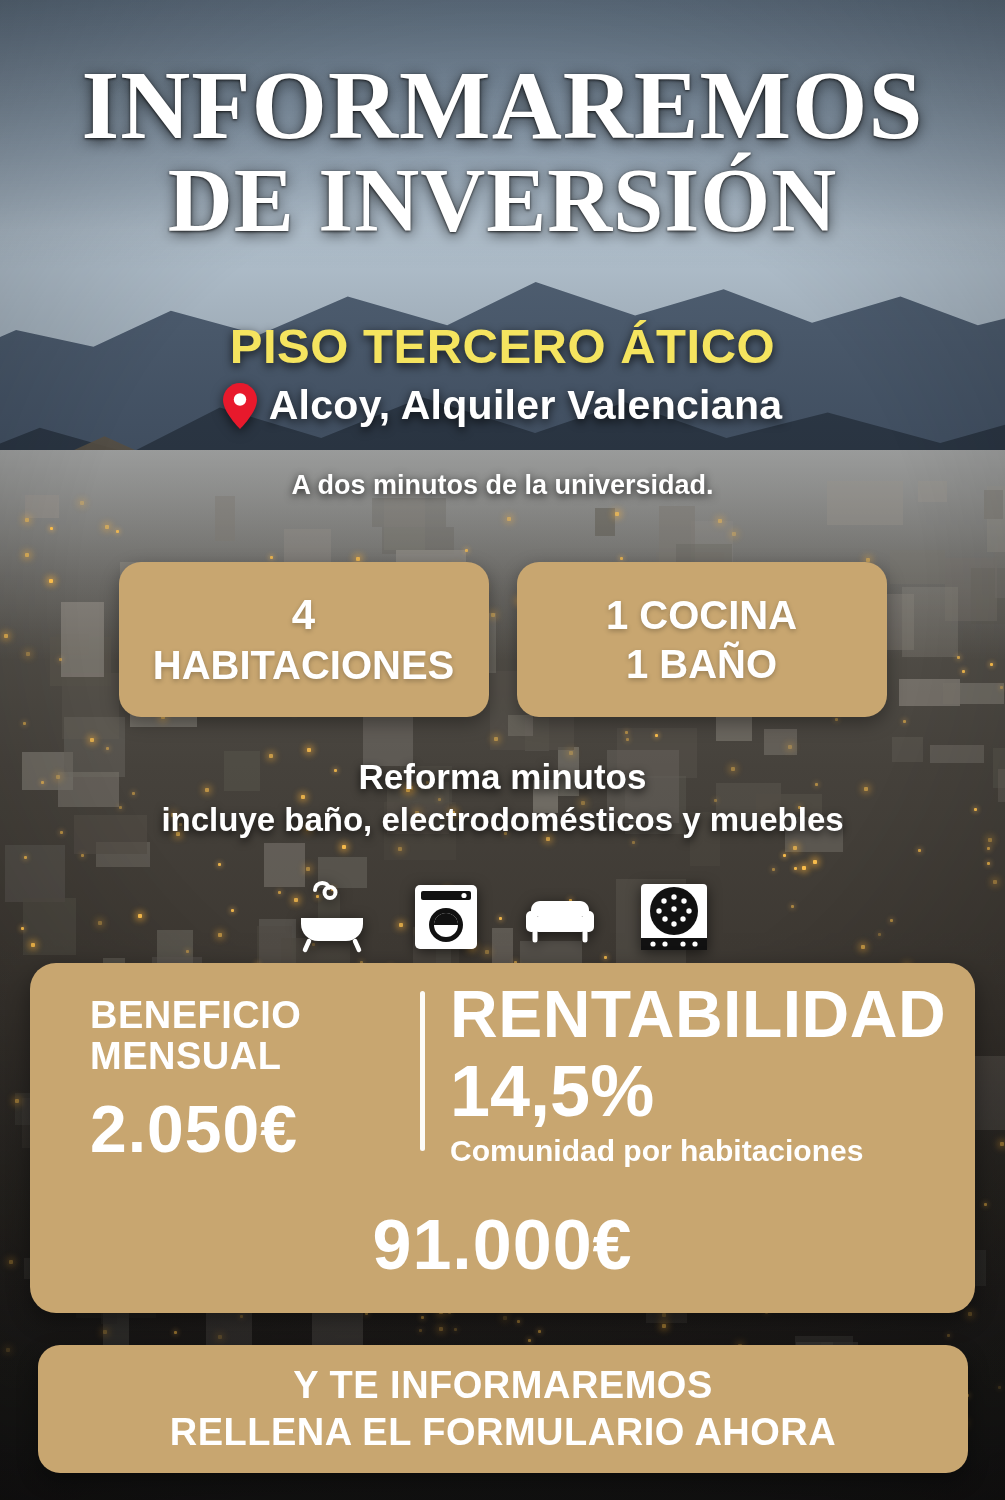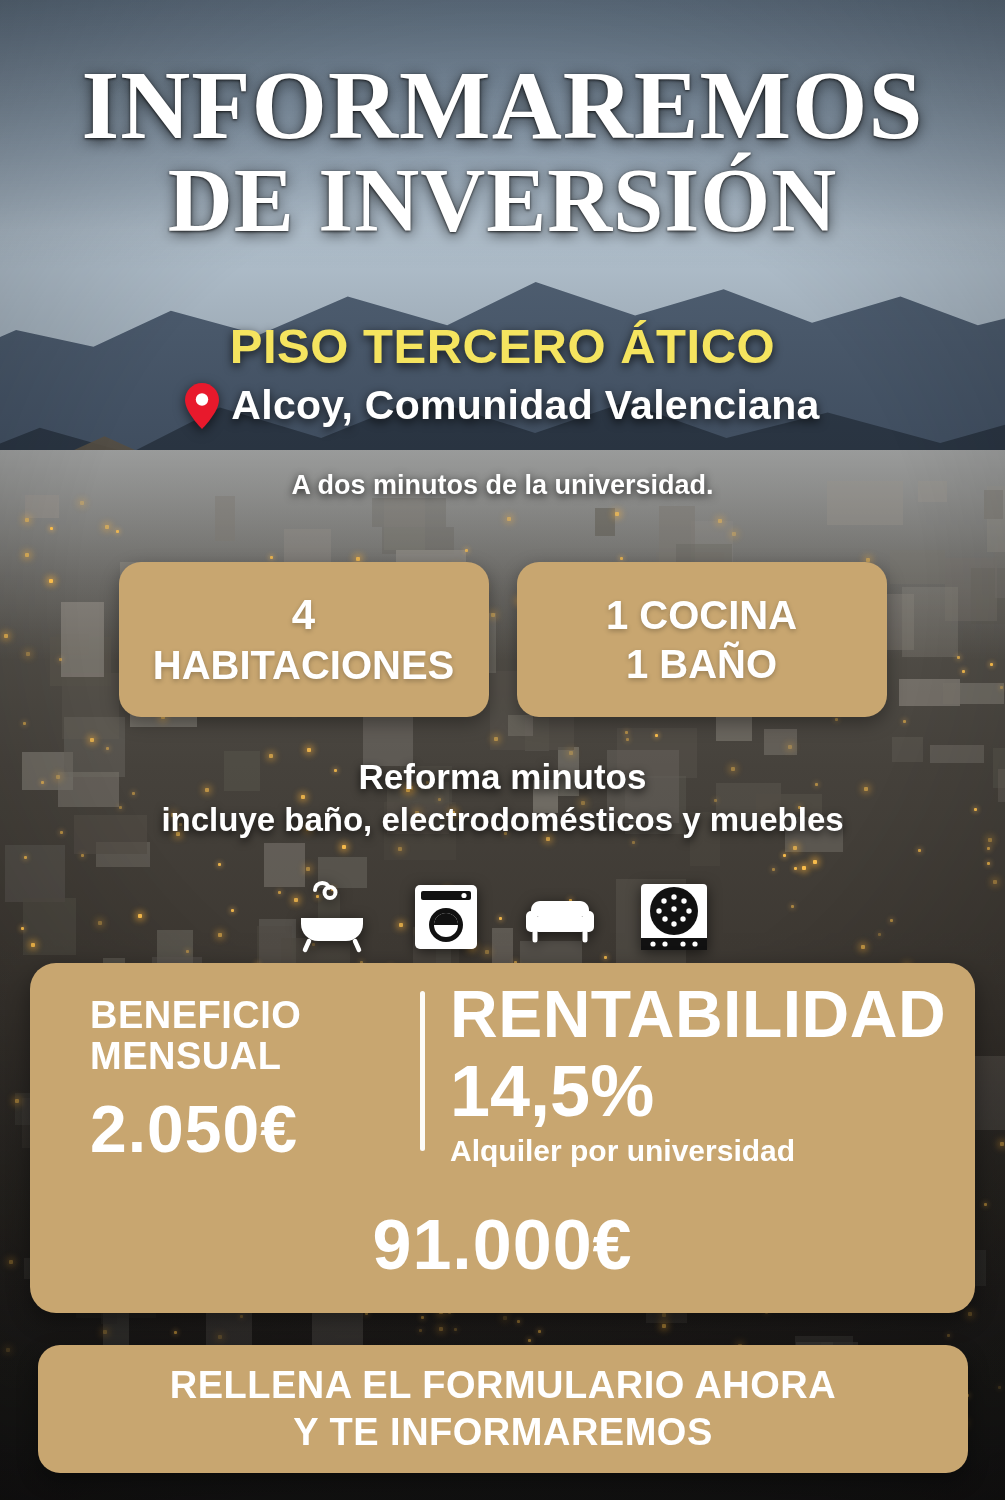--- a/index.html
+++ b/index.html
@@ -657,21 +657,21 @@
 
     <div class="subtitle">PISO TERCERO ÁTICO</div>
 
     <div class="location-row">
       <span class="pin">
         <svg viewBox="0 0 34 46" width="34" height="46" aria-hidden="true">
           <path d="M17 0C7.6 0 0 7.6 0 17c0 12.2 17 29 17 29s17-16.8 17-29C34 7.6 26.4 0 17 0z" fill="#e8192c"></path>
           <circle cx="17" cy="16.5" r="6.2" fill="#ffffff"></circle>
         </svg>
       </span>
-      <span class="location-text">Alcoy, Comunidad Valenciana</span>
+      <span class="location-text">Alcoy, Alquiler Valenciana</span>
     </div>
 
     <div class="tagline">A dos minutos de la universidad.</div>
 
     <div class="feature-row">
       <div class="feature-card">
         <span class="big">4</span>
         <span>HABITACIONES</span>
       </div>
       <div class="feature-card">
@@ -744,25 +744,25 @@
           <span>MENSUAL</span>
         </div>
         <div class="amt">2.050€</div>
       </div>
 
       <div class="divider"></div>
 
       <div class="yield-block">
         <div class="ylbl">RENTABILIDAD</div>
         <div class="yval">14,5%</div>
-        <div class="ynote">Alquiler por universidad</div>
+        <div class="ynote">Comunidad por habitaciones</div>
       </div>
 
       <div class="price">91.000€</div>
     </div>
 
     <div class="cta">
+      <span>Y TE INFORMAREMOS</span>
       <span>RELLENA EL FORMULARIO AHORA</span>
-      <span>Y TE INFORMAREMOS</span>
     </div>
 
   </div>
 </div>
 
 </body></html>

